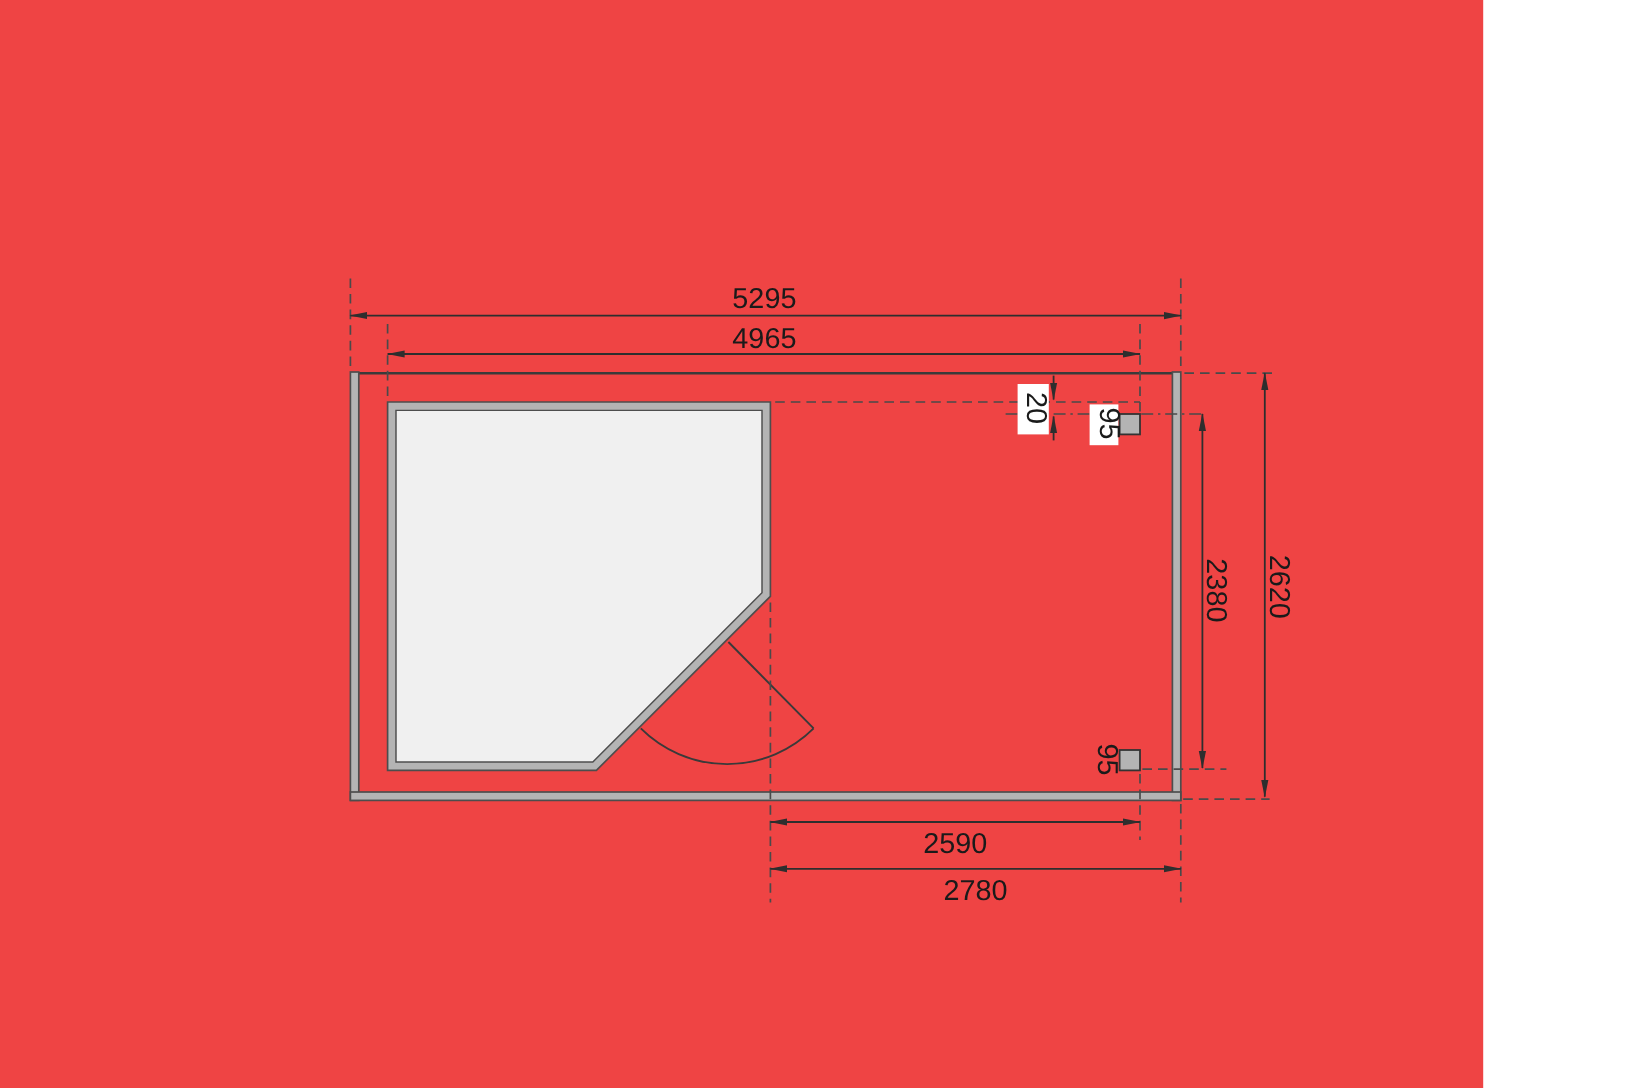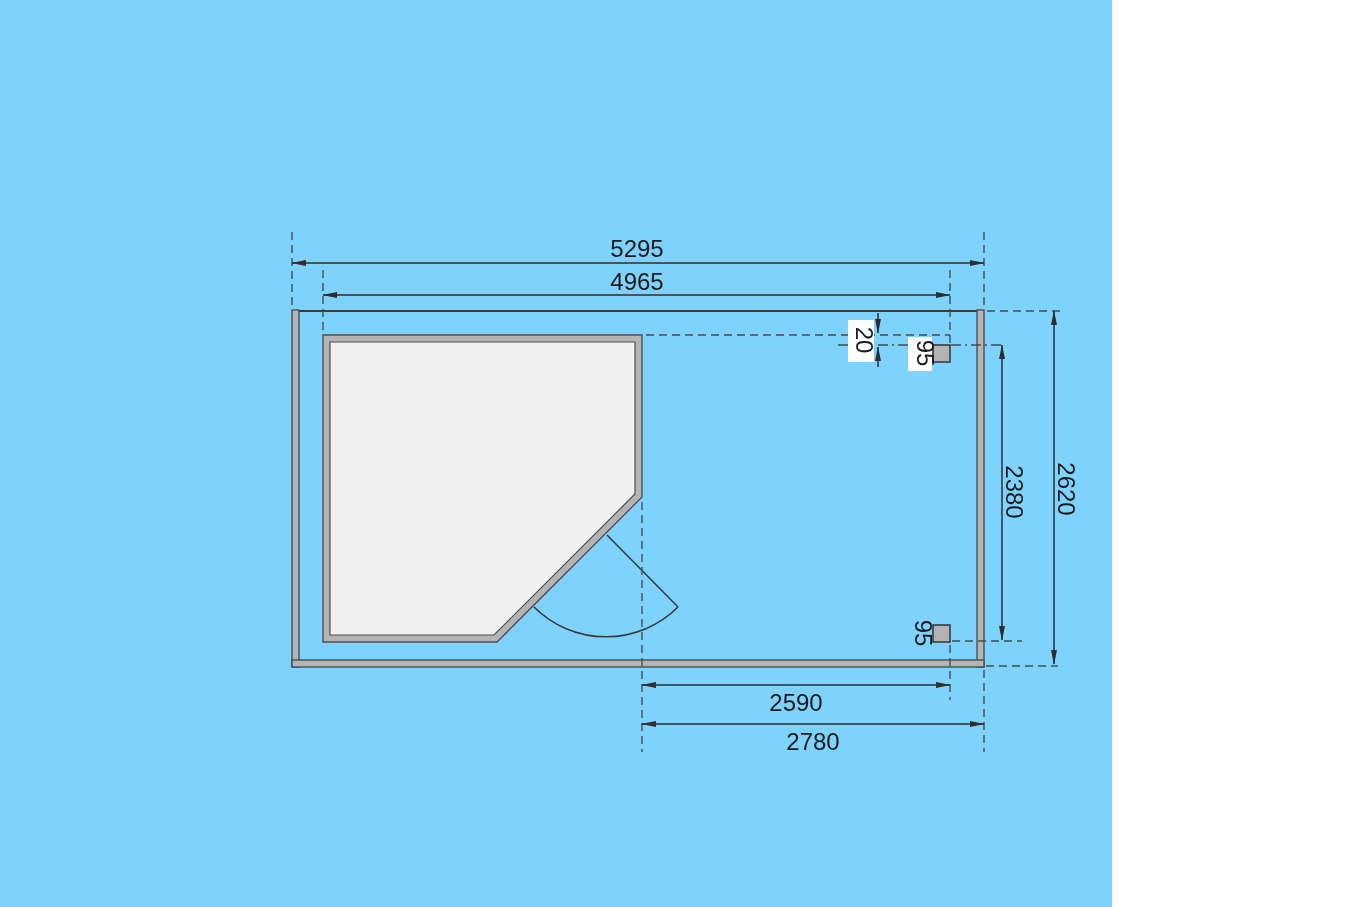--- a/index.html
+++ b/index.html
@@ -1,16 +1,16 @@
 <!DOCTYPE html>
 <html><head>
 <meta charset="utf-8">
 <style>
   html,body{margin:0;padding:0;background:#ffffff;}
-  .stage{position:relative;width:1112px;height:907px;background:#7dd3fc;overflow:hidden;}
+  .stage{position:relative;width:1236px;height:907px;background:#ef4444;overflow:hidden;}
   svg{display:block;}
   .edge   { stroke:#3a3a3a; stroke-width:2;   fill:none; }
   .wall   { stroke:#4d4d4d; stroke-width:1.4; }
   .roomin { stroke:#4d4d4d; stroke-width:1.2; }
   .door   { stroke:#3a3a3a; stroke-width:1.6; fill:none; }
   .dash   { stroke:#4a4a4a; stroke-width:1.4; fill:none; stroke-dasharray:8 5; }
   .dashdot{ stroke:#4a4a4a; stroke-width:1.4; fill:none; stroke-dasharray:10 4 2 4; }
   .dim    { stroke:#2e2e2e; stroke-width:1.5; fill:none; }
   .post   { stroke:#333333; stroke-width:1.5; }
   .whiteout{ fill:#ffffff; stroke:none; }

